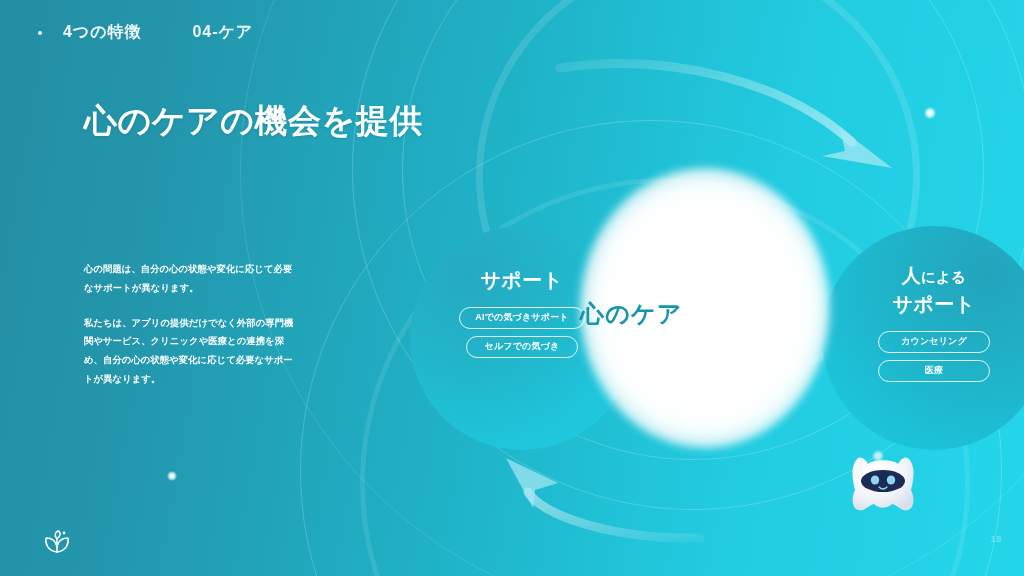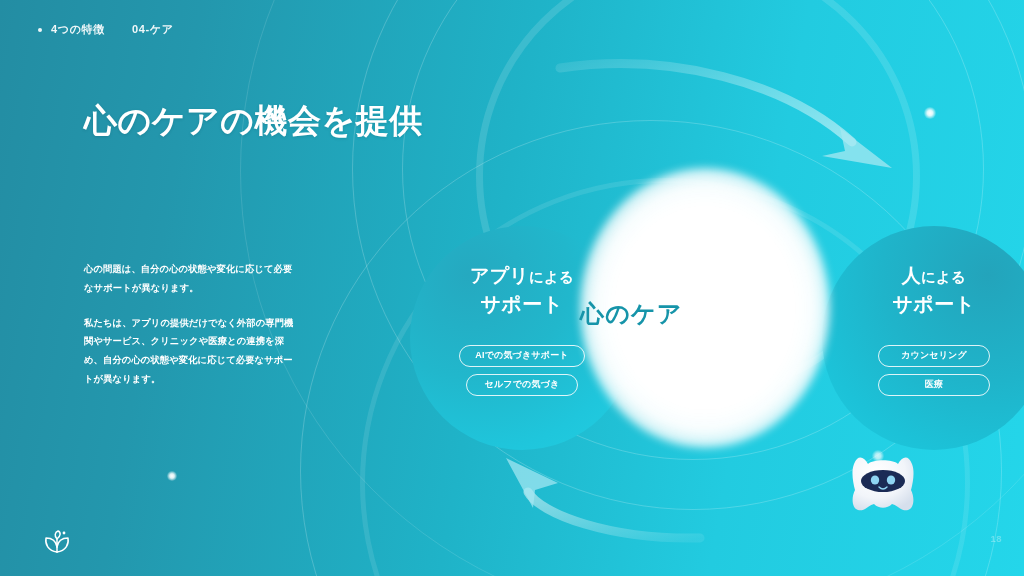--- a/index.html
+++ b/index.html
@@ -32,22 +32,22 @@
     border: 5px solid rgba(255,255,255,0.10);
   }
 
   
   .meta {
     position: absolute;
     left: 38px;
     top: 22px;
     display: flex;
     align-items: center;
-    gap: 9px;
-    font-size: 11px;
+    gap: 21px;
+    font-size: 16px;
     letter-spacing: 0.06em;
     color: rgba(255,255,255,0.93);
     font-weight: 700;
   }
   .meta-dot {
     width: 4px; height: 4px;
     border-radius: 50%;
     background: rgba(255,255,255,0.92);
     display: inline-block;
   }
@@ -152,21 +152,21 @@
   .pillar-title .sm { font-size: 14.5px; }
   .pillar-sub {
     font-size: 20px;
     font-weight: 700;
     text-align: right;
     color: #ffffff;
     margin-top: 3px;
     letter-spacing: 0.02em;
   }
   .tag-list {
-    margin-top: 27px;
+    margin-top: 13px;
     display: flex;
     flex-direction: column;
     gap: 7px;
     align-items: center;
   }
   .tag {
     min-width: 112px;
     padding: 3px 15px 4px;
     border: 1px solid rgba(255,255,255,0.85);
     border-radius: 999px;
@@ -249,23 +249,20 @@
       <path d="M 892,168 L 840,128 L 845,151 L 822,156 Z" fill="#a5e8f2" opacity="0.75"></path>
     </g>
 
     <g>
       <path d="M 700,538 C 610,540 540,514 528,492" fill="none" stroke="url(#arrGradBL)" stroke-width="9" stroke-linecap="round"></path>
       <path d="M 506,458 L 558,483 L 535,490 L 533,508 Z" fill="#a5e8f2" opacity="0.72"></path>
     </g>
   </svg>
 
   <div class="pillar pillar-left">
-    <div class="pillar-title">
-      <span>アプリ</span><span class="sm">による</span>
-    </div>
     <div class="pillar-sub">サポート</div>
     <div class="tag-list">
       <div class="tag">AIでの気づきサポート</div>
       <div class="tag">セルフでの気づき</div>
     </div>
   </div>
 
   <div class="pillar pillar-right">
     <div class="pillar-title">
       <span>人</span><span class="sm">による</span>

